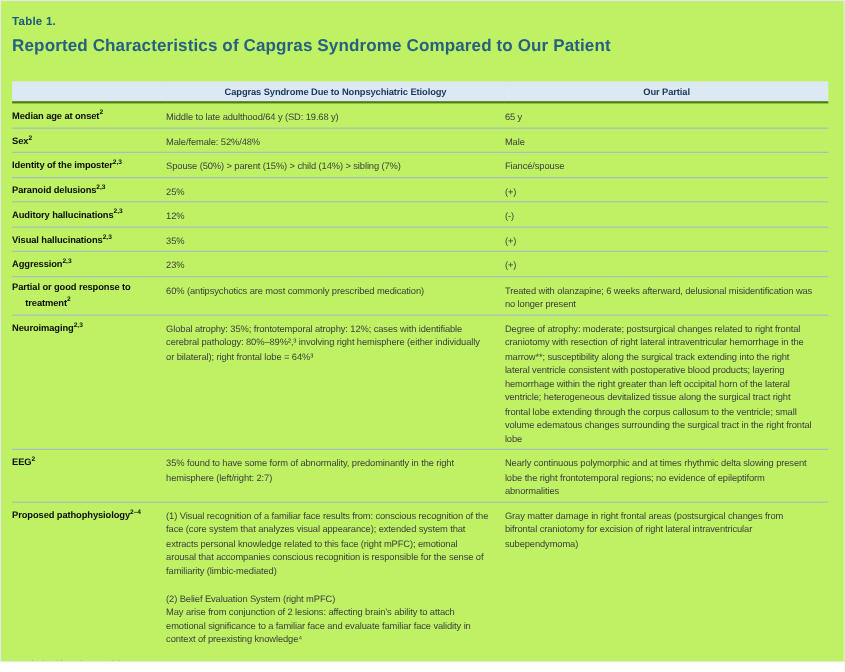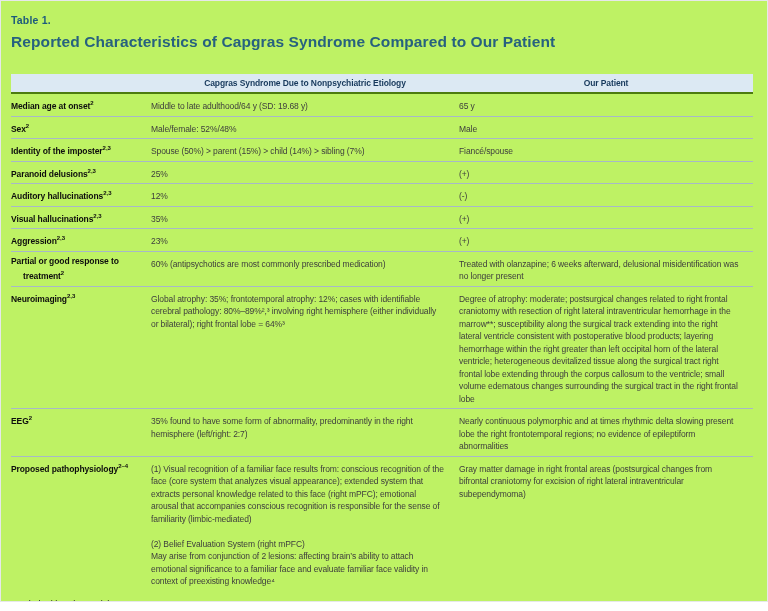--- a/index.html
+++ b/index.html
@@ -67,21 +67,21 @@
   <table class="cap-table">
     <colgroup>
       <col class="c1">
         <col class="c2">
         <col class="c3">
     </colgroup>
     <thead>
       <tr>
         <th></th>
         <th>Capgras Syndrome Due to Nonpsychiatric Etiology</th>
-        <th>Our Patient</th>
+        <th>Our Partial</th>
       </tr>
     </thead>
     <tbody>
         <tr>
           <th>Median age at onset<sup>2</sup></th>
           <td>
             <div>Middle to late adulthood/64 y (SD: 19.68 y)</div>
           </td>
           <td>
             <div>65 y</div>

